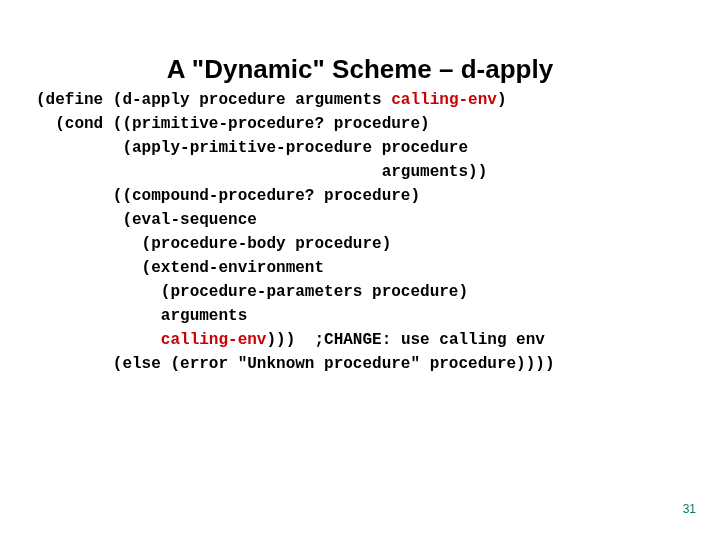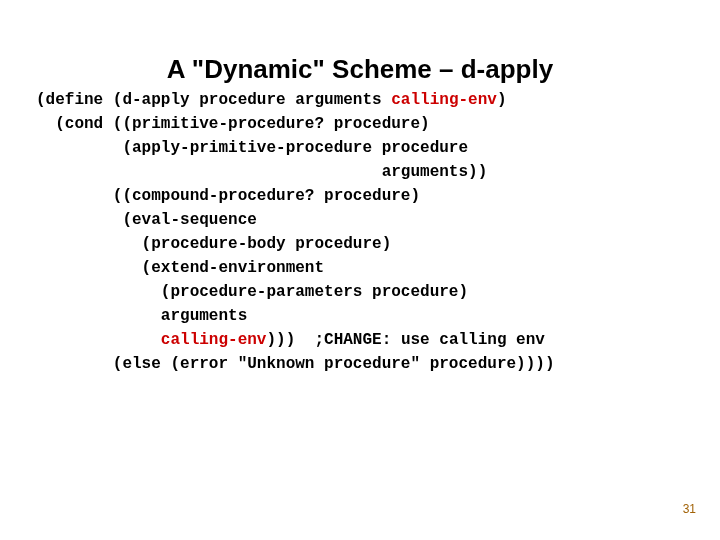--- a/index.html
+++ b/index.html
@@ -37,21 +37,21 @@
     color: #000;
     white-space: pre;
     font-weight: bold;
   }
   .red { color: #cc0000; }
   .pagenum {
     position: absolute;
     right: 24px;
     bottom: 24px;
     font-size: 12px;
-    color: #a16207;
+    color: #0f766e;
   }
 </style>
 </head>
 <body>
 
 <div class="slide">
   <div class="title">A "Dynamic" Scheme – d-apply</div>
 
   <div class="code"><span>(define (d-apply procedure arguments </span><span class="red">calling-env</span><span>)</span>
 <span>  (cond ((primitive-procedure? procedure)</span>

